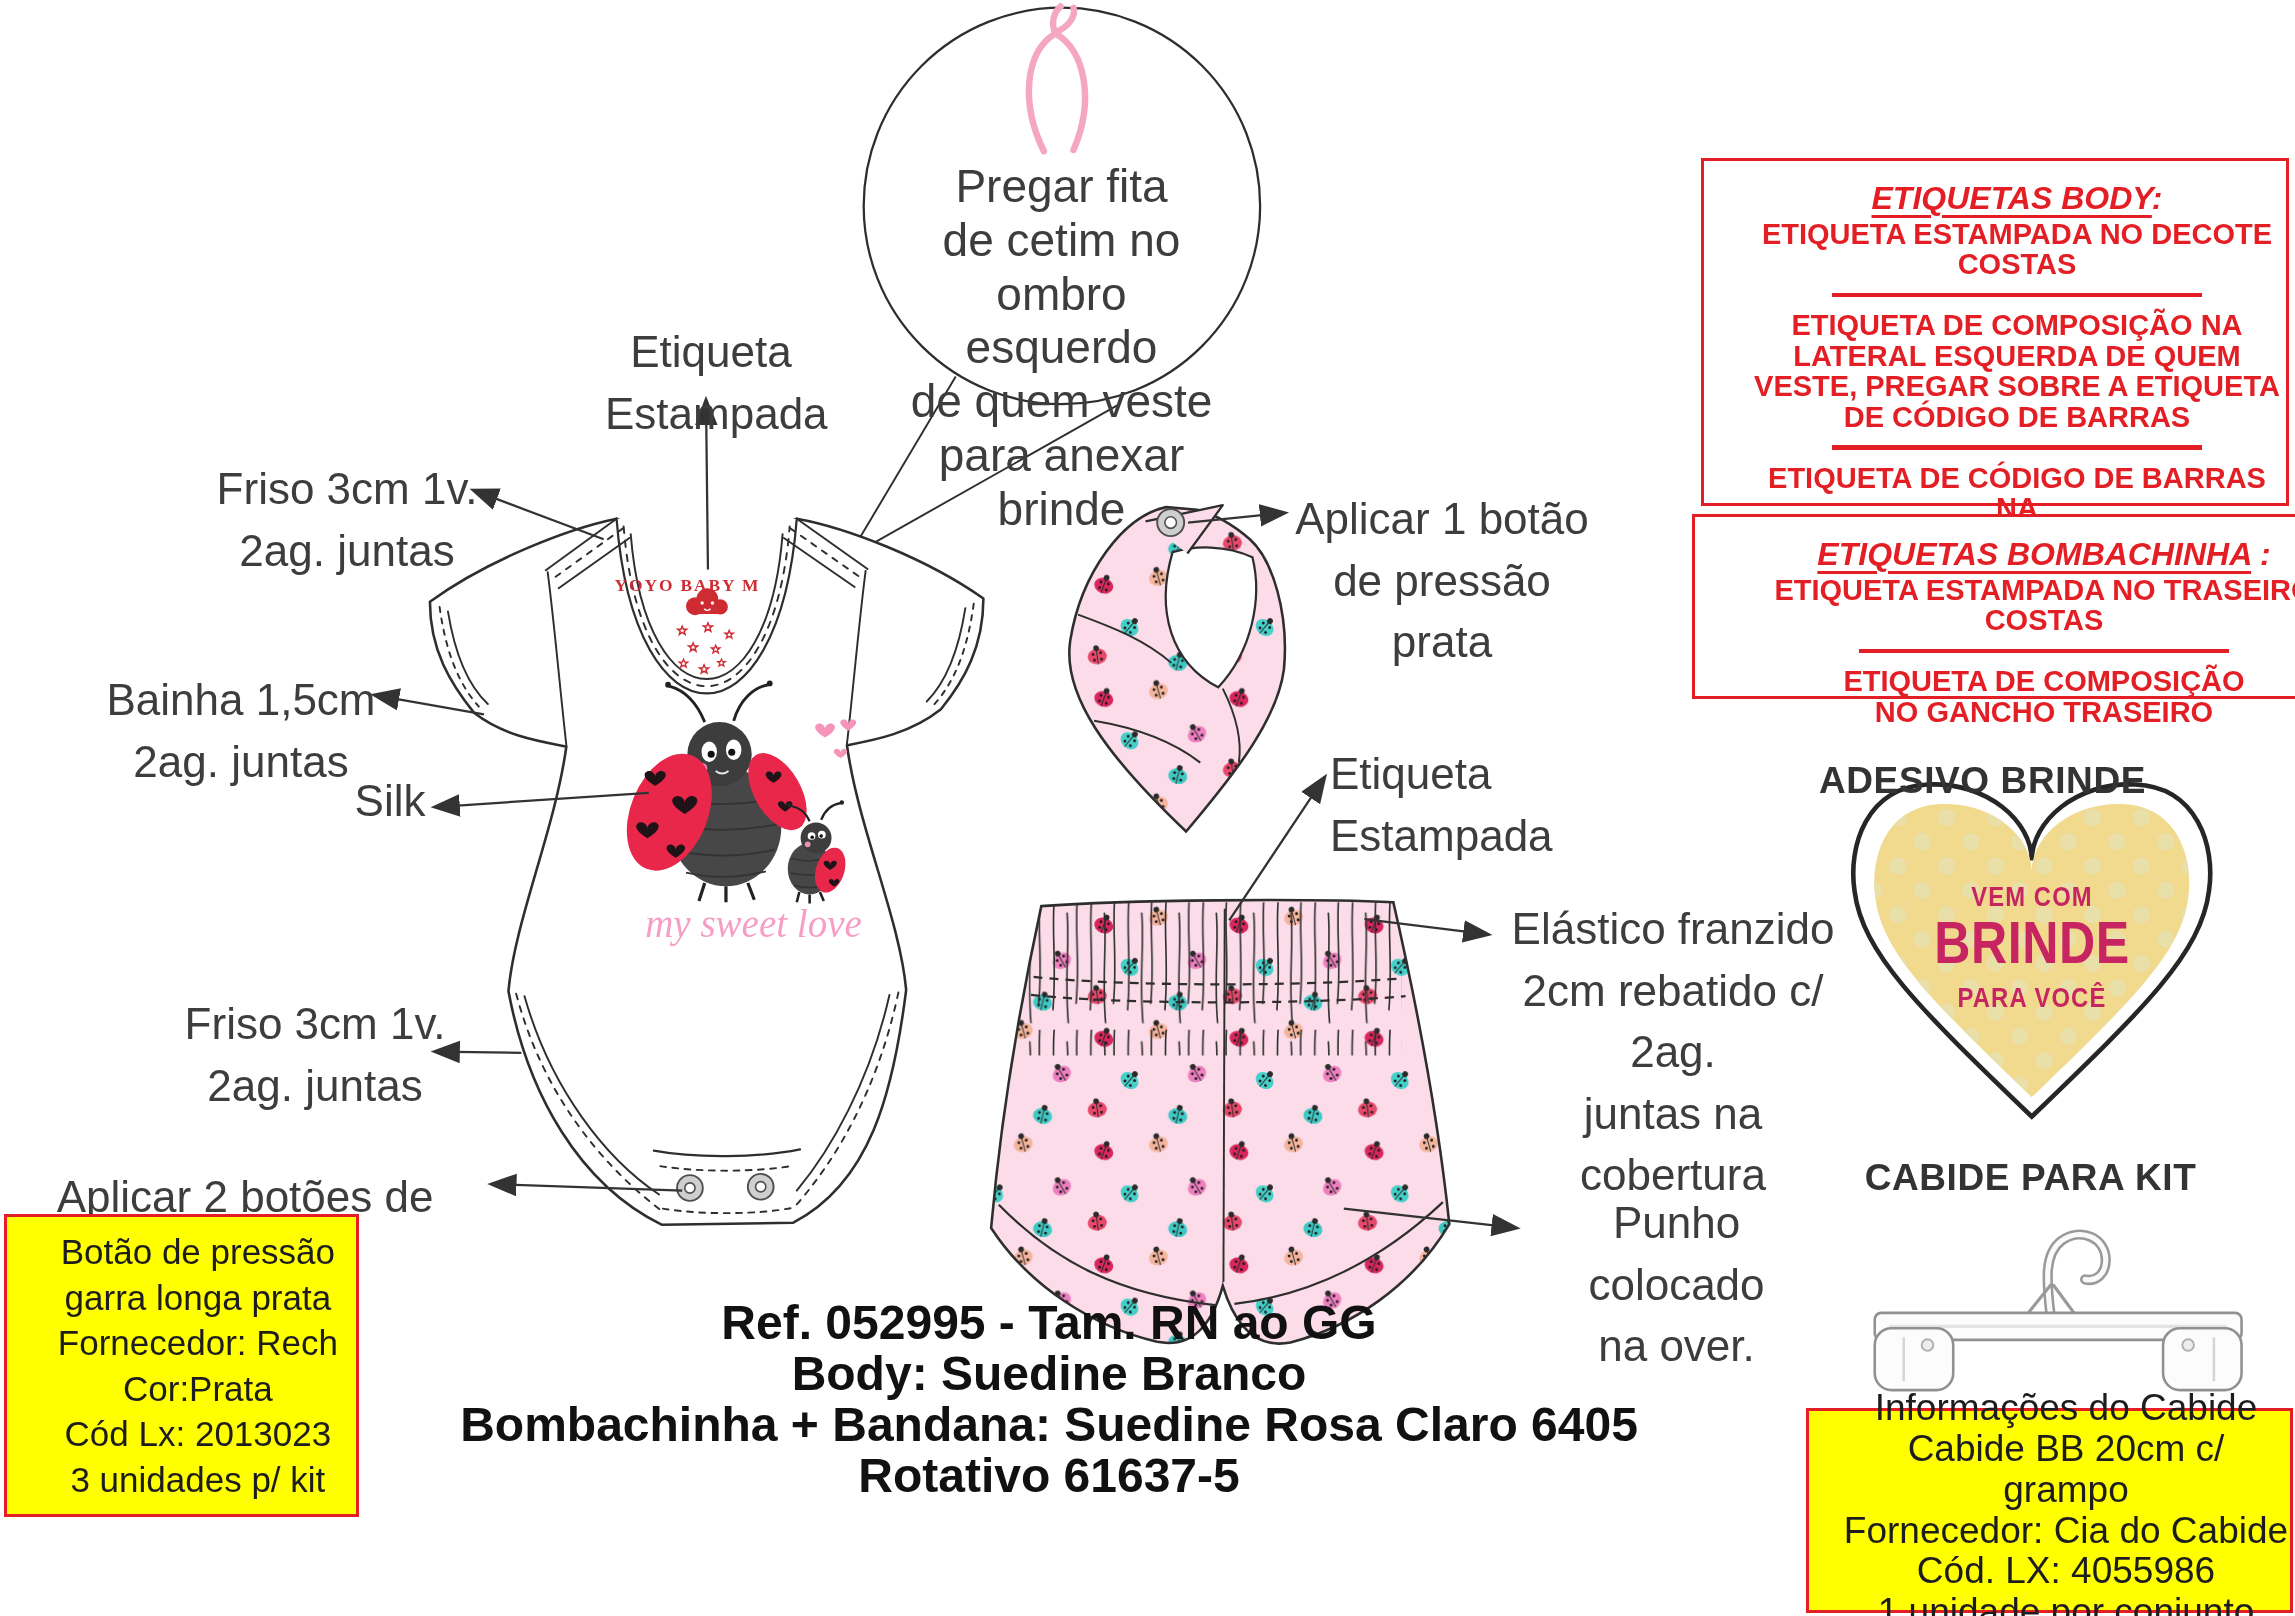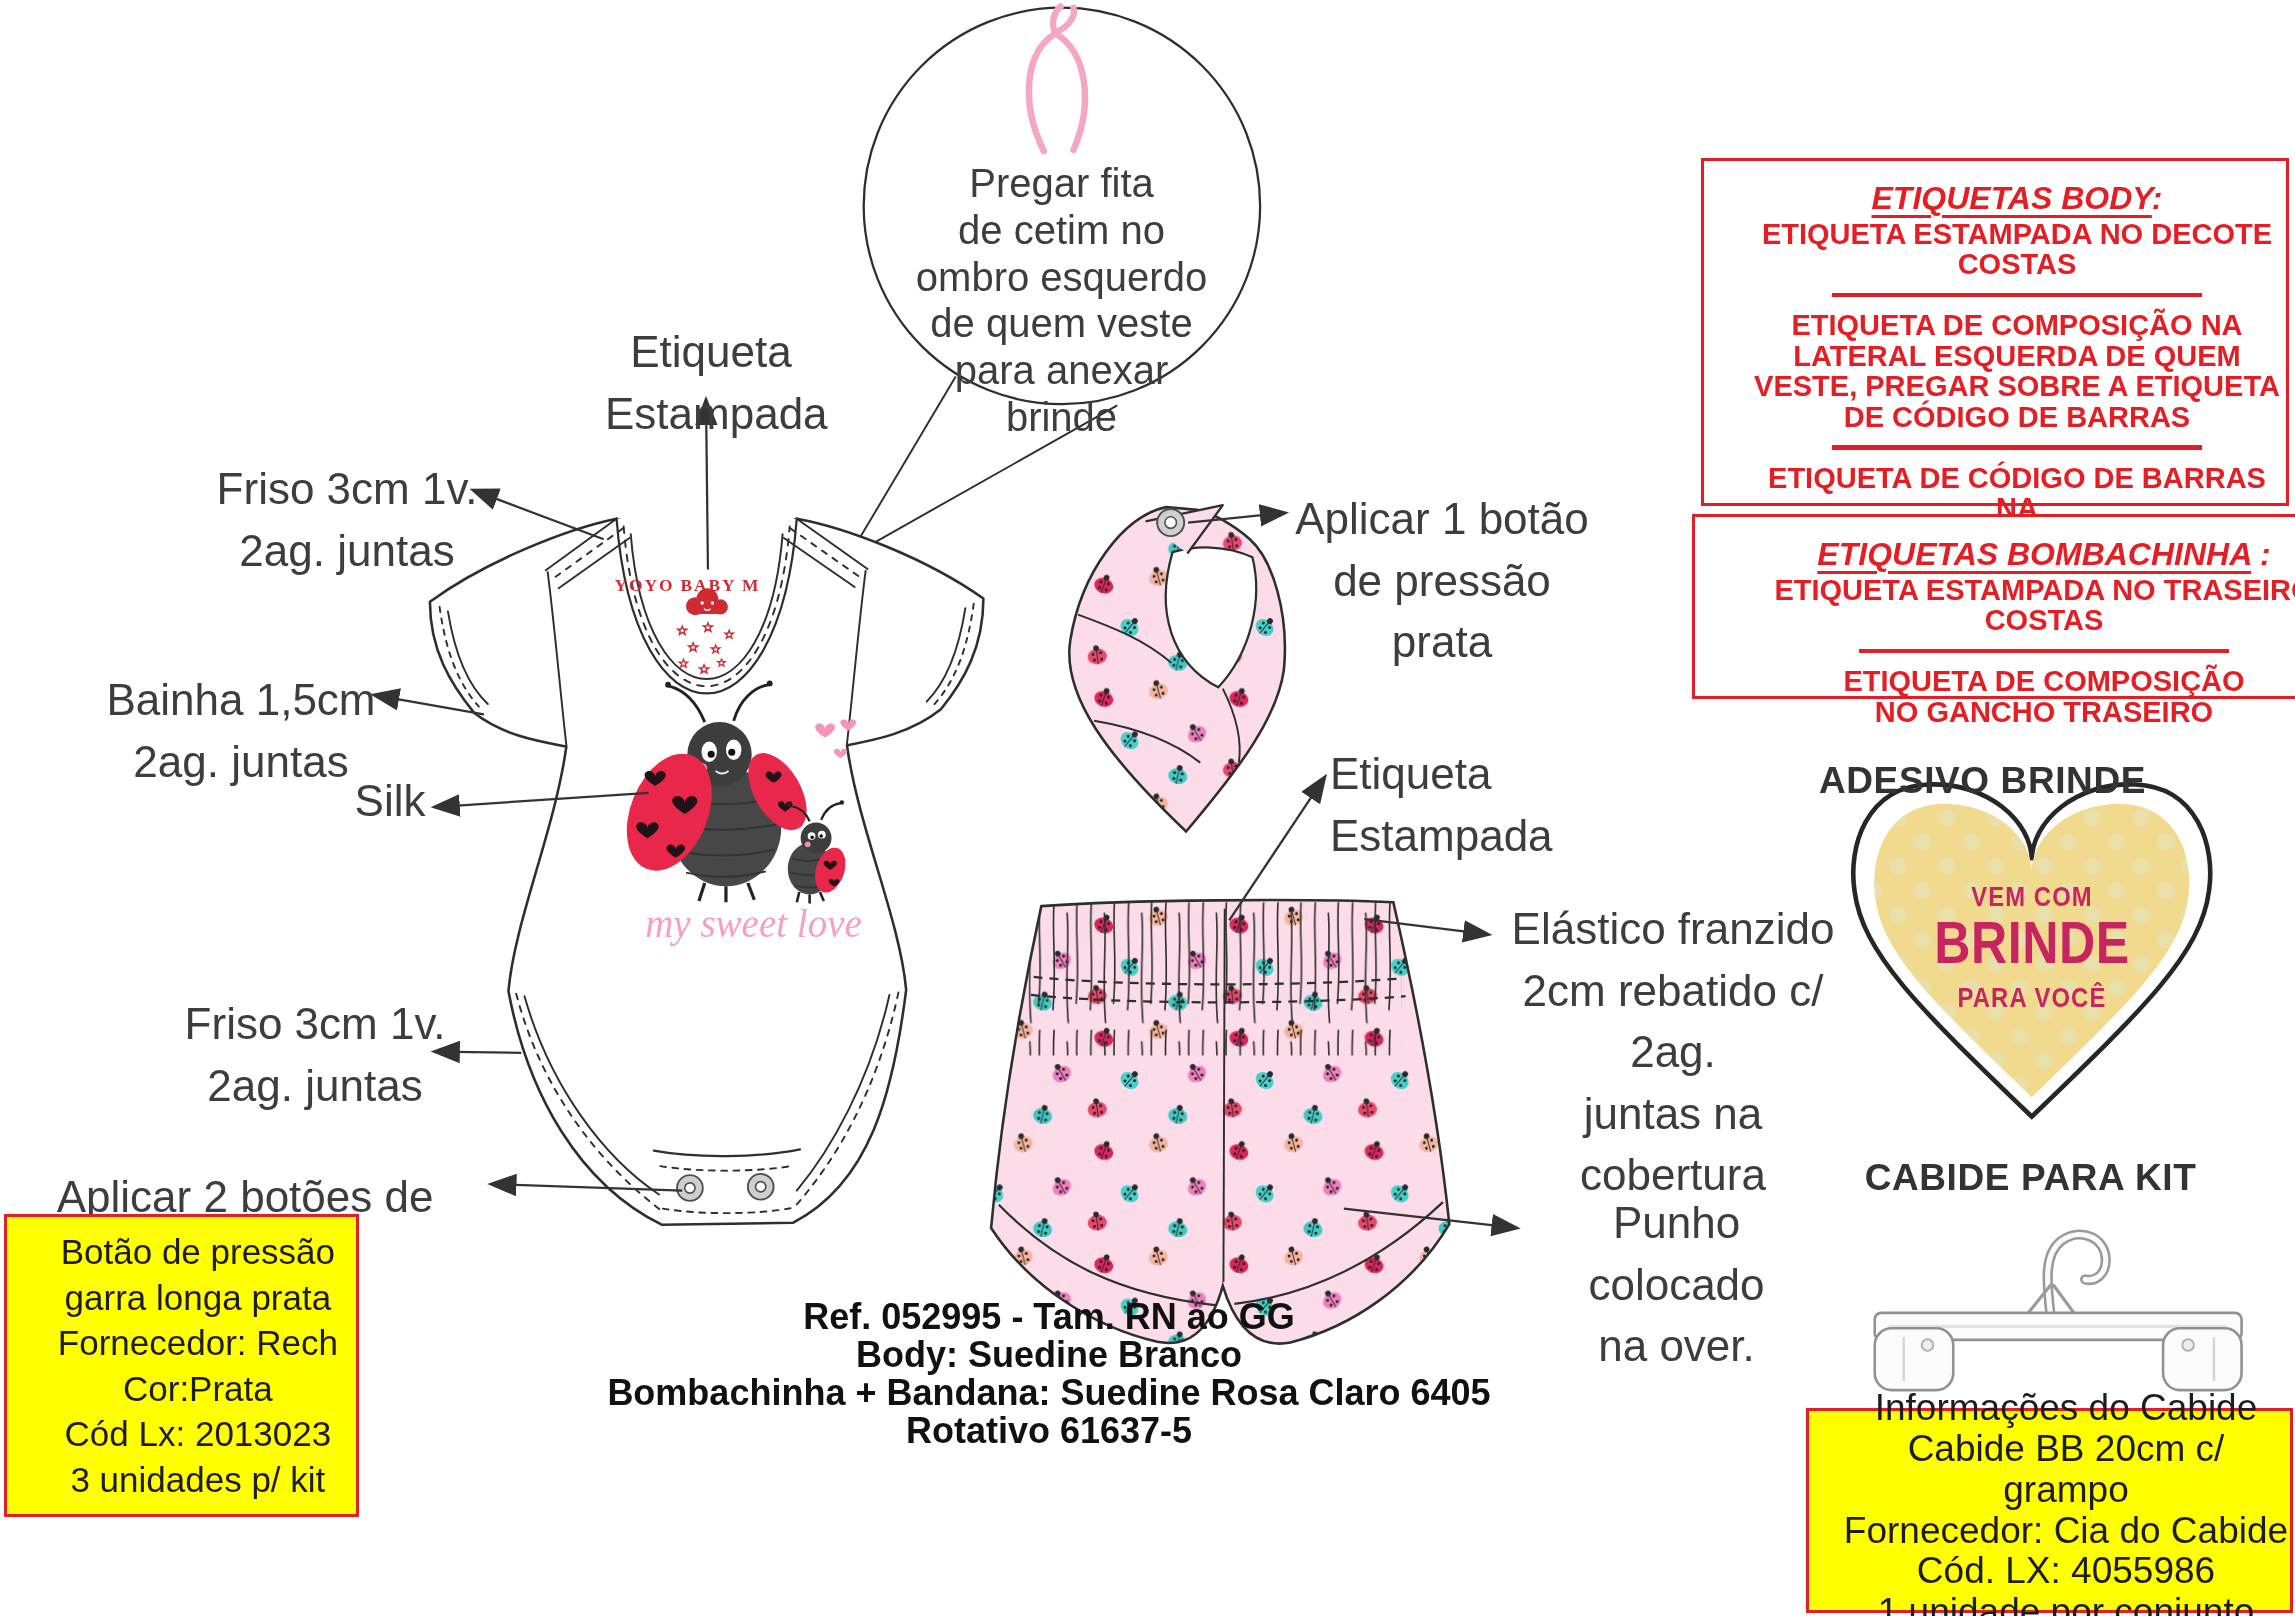--- a/index.html
+++ b/index.html
@@ -3,22 +3,22 @@
 <meta charset="utf-8">
 <style>
   html,body{margin:0;padding:0;background:#ffffff;}
   #canvas{position:relative;width:2295px;height:1616px;background:#ffffff;overflow:hidden;
           font-family:"Liberation Sans", sans-serif;color:#3d3d3d;}
   #art{position:absolute;left:0;top:0;}
   .abs{position:absolute;}
   .pre{white-space:pre-line;}
   .lbl{font-size:44px;line-height:1.4;color:#3d3d3d;text-align:center;}
   .lbl-left{text-align:left;}
-  .circle-note{font-size:40px;line-height:1.17;color:#3d3d3d;text-align:center;}
-  .footer{font-size:36px;line-height:1.06;font-weight:bold;color:#111;text-align:center;}
+  .circle-note{font-size:46px;line-height:1.17;color:#3d3d3d;text-align:center;}
+  .footer{font-size:48px;line-height:1.06;font-weight:bold;color:#111;text-align:center;}
   .redbox{box-sizing:border-box;border:3.9px solid #e31e24;background:#fff;color:#e31e24;
           font-weight:bold;text-align:center;font-size:29px;line-height:1.05;padding-top:16.7px;padding-left:44px;}
   .redbox .title{font-size:32px;line-height:1.25;font-style:italic;}
   .redbox .title .u{text-decoration:underline;text-decoration-thickness:2.6px;text-underline-offset:5.8px;}
   .redbox .divider{height:4.5px;width:370px;background:#e31e24;margin:13px auto;}
   .redbox .sec{margin-top:1.3px;}
   .ybox{box-sizing:border-box;border:3.2px solid #e31e24;background:#ffff00;color:#1d1d1d;
         text-align:center;display:flex;align-items:center;justify-content:center;padding-left:33px;}
   .ybox-l{font-size:35px;line-height:1.3;}
   .ybox-r{font-size:37px;line-height:1.1;}

